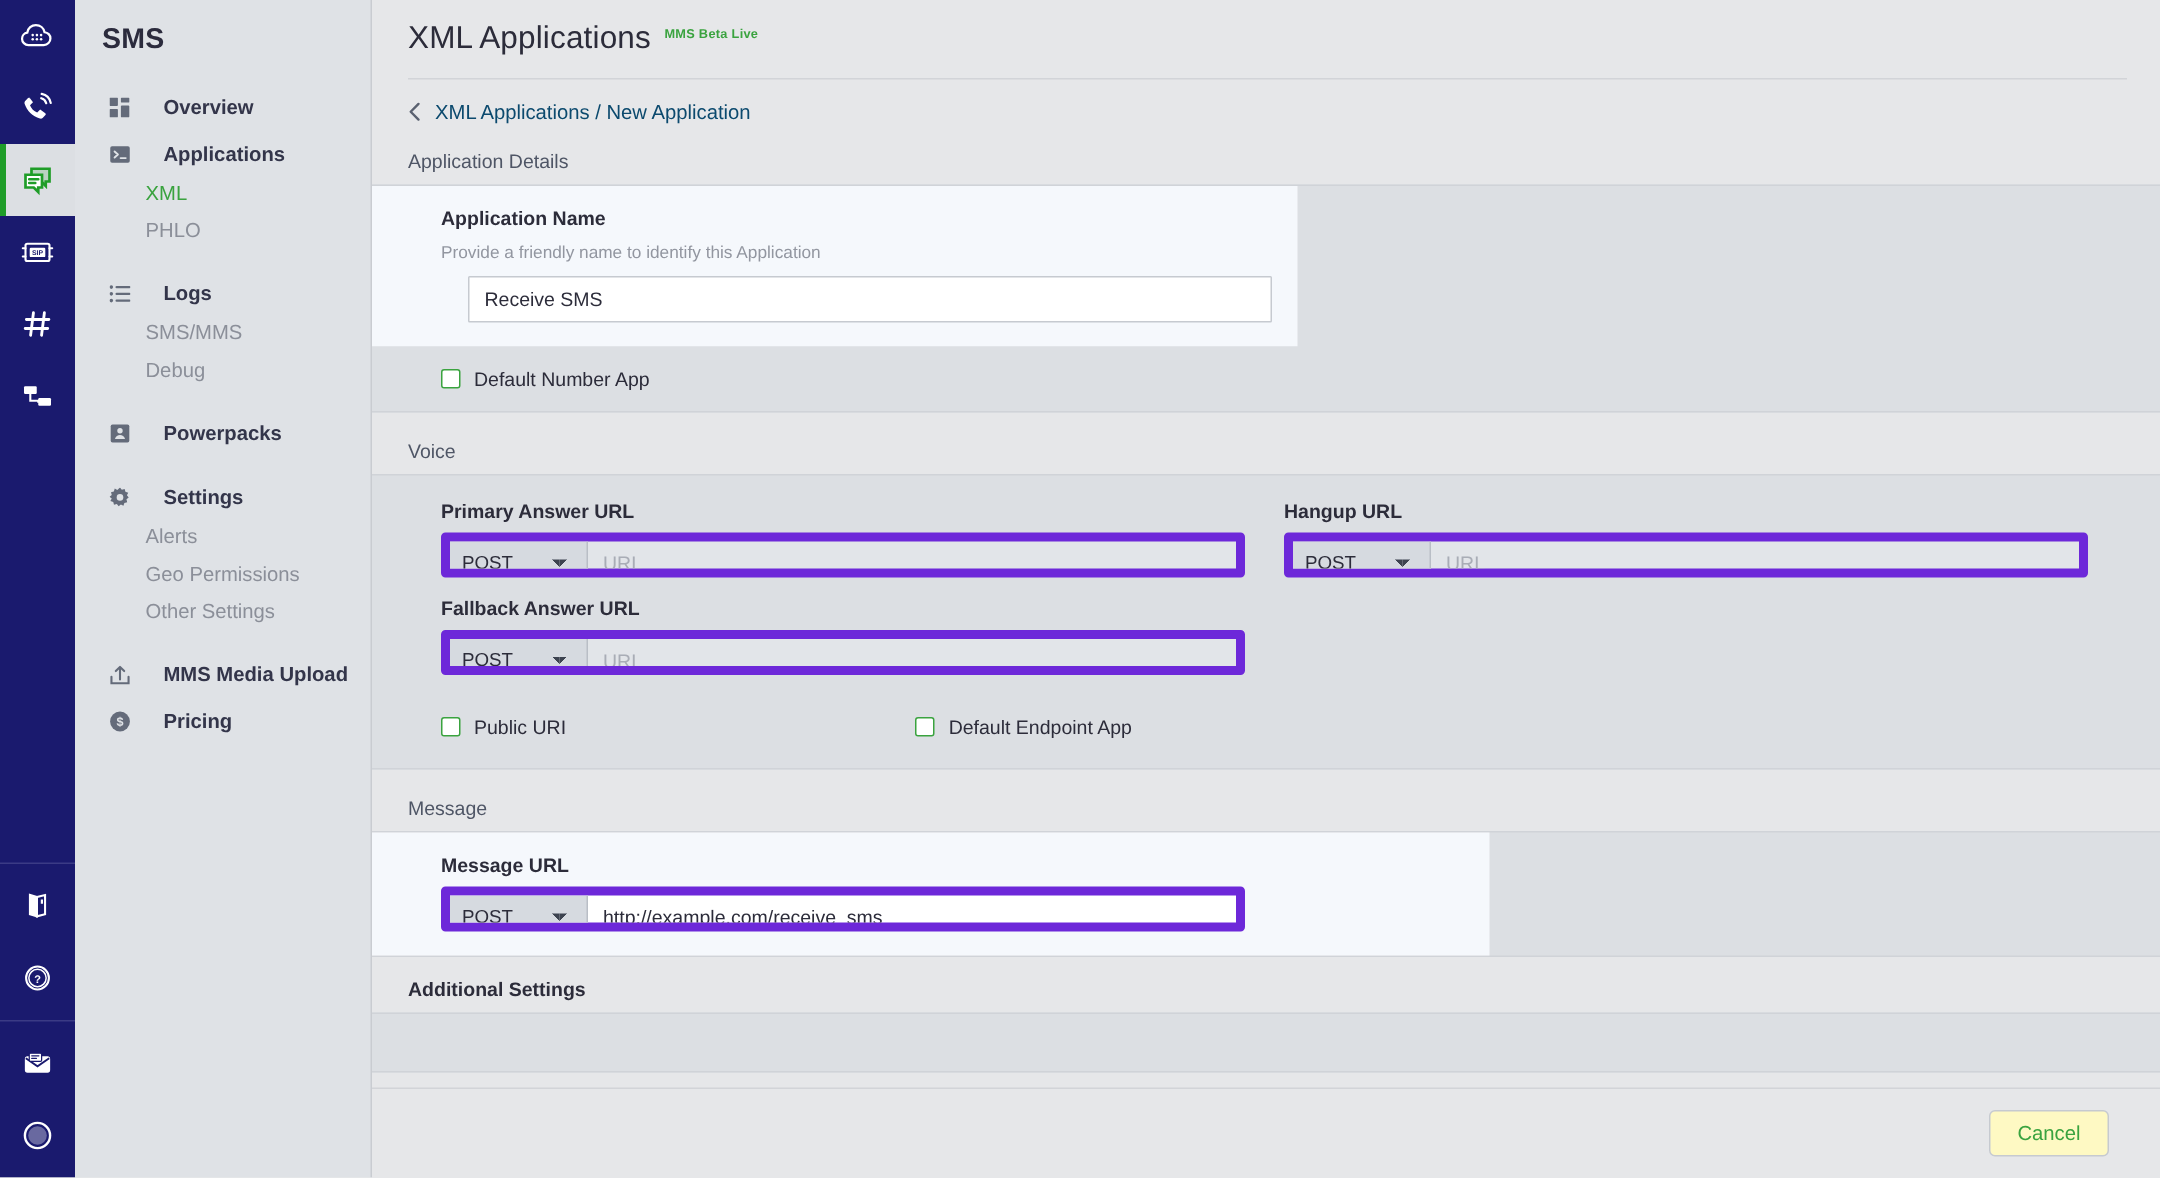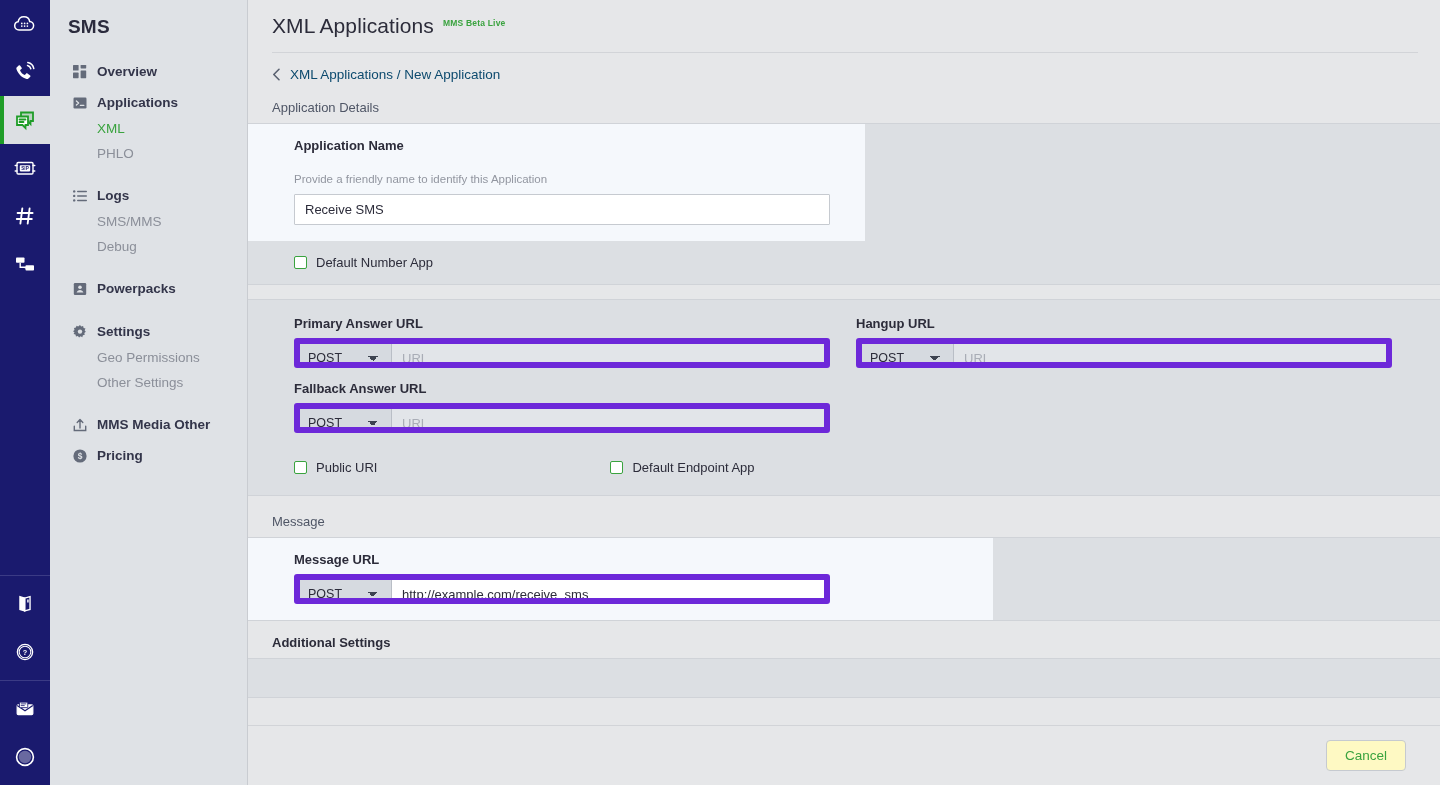--- a/index.html
+++ b/index.html
@@ -49,21 +49,21 @@
     padding-top: 10px;
     overflow: hidden;
   }
   .sidebar-title {
     font-size: 19px; font-weight: bold; color: #2b2b3d;
     padding: 6px 0 20px 18px;
     letter-spacing: .2px;
   }
   .nav-group { margin-bottom: 4px; }
   .nav-item {
-    display: flex; align-items: center; gap: 10px;
+    display: flex; align-items: center; gap: 22px;
     padding: 6px 0 6px 22px;
     font-size: 13.5px; font-weight: bold; color: #33354a;
     min-height: 27px;
   }
   .nav-icon {
     width: 15px; height: 15px; flex: 0 0 15px;
     display: flex; align-items: center; justify-content: center;
     color: #646b7a;
   }
   .nav-icon svg { display: block; }
@@ -135,34 +135,35 @@
   .field-card {
     background: #f5f8fc;
     padding: 14px 0 16px 0;
   }
   .field-card.half { width: 617px; }
   .field-card.msg { width: 745px; }
 
   .field { padding-left: 46px; }
   .field-label {
     font-size: 13px; font-weight: bold; color: #2c2c3a;
-    margin-bottom: 20px;
+    margin-bottom: 10px;
   }
   .field-hint {
     font-size: 11.5px; color: #9296a0; margin-bottom: 9px;
   }
   .text-input {
     width: 536px; height: 31px;
     background: #ffffff;
     border: 1px solid #c6cad0;
     border-radius: 1px;
     font-size: 13px; color: #2c2c3a;
     padding: 0 10px;
     font-family: "Liberation Sans", sans-serif;
     outline: none;
+    margin-left: 18px;
   }
   .text-input::placeholder { color: #a9adb6; }
 
   .checkrow {
     display: flex; align-items: center;
     padding: 14px 0 14px 46px;
     background: #dcdfe3;
   }
   .check {
     display: flex; align-items: center; gap: 9px;
@@ -416,35 +417,36 @@
   <div class="nav-group">
     <div class="nav-item">
       <span class="nav-icon">
         <svg width="14" height="14" viewBox="0 0 14 14" fill="currentColor">
           <path d="M7 0l1.2 1.5 1.9-.5.5 1.9 1.9.6-.9 1.7 1.2 1.5-1.5 1.2.5 1.9-1.9.5-.6 1.9-1.7-.9-1.5 1.2-1.2-1.5-1.9.5-.5-1.9-1.9-.6.9-1.7L0 6.2l1.5-1.2-.5-1.9 1.9-.5.6-1.9 1.7.9z"></path>
           <circle cx="7" cy="6.6" r="2.2" fill="#dfe2e6"></circle>
         </svg>
       </span>
       <span>Settings</span>
     </div>
+    <div class="nav-sub">Alerts</div>
     <div class="nav-sub">Geo Permissions</div>
     <div class="nav-sub">Other Settings</div>
   </div>
 
   <div class="nav-gap"></div>
 
   <div class="nav-group">
     <div class="nav-item">
       <span class="nav-icon">
         <svg width="14" height="14" viewBox="0 0 14 14" fill="none" stroke="currentColor" stroke-width="1.4">
           <path d="M1.3 8.2v4.3h11.4V8.2" stroke-linecap="round"></path>
           <path d="M7 10V1.8M4.2 4.4 7 1.6l2.8 2.8" stroke-linecap="round" stroke-linejoin="round"></path>
         </svg>
       </span>
-      <span>MMS Media Other</span>
+      <span>MMS Media Upload</span>
     </div>
   </div>
 
   <div class="nav-group">
     <div class="nav-item">
       <span class="nav-icon">
         <svg width="14" height="14" viewBox="0 0 14 14" fill="currentColor">
           <circle cx="7" cy="7" r="6.6"></circle>
           <text x="7" y="10.3" font-size="8.4" fill="#dfe2e6" text-anchor="middle" font-family="Liberation Sans, sans-serif" font-weight="bold">$</text>
         </svg>
@@ -488,20 +490,21 @@
       <div class="checkrow">
         <label class="check">
           <span class="check-box"></span>
           <span>Default Number App</span>
         </label>
       </div>
     </div>
 
     <div class="gap-sm"></div>
 
+    <div class="section-label">Voice</div>
 
     <div class="panel voice-panel">
       <div class="url-row">
         <div class="url-col url-block">
           <div class="url-label">Primary Answer URL</div>
           <div class="url-group">
             <select class="method-sel">
               <option>POST</option>
               <option>GET</option>
             </select>

